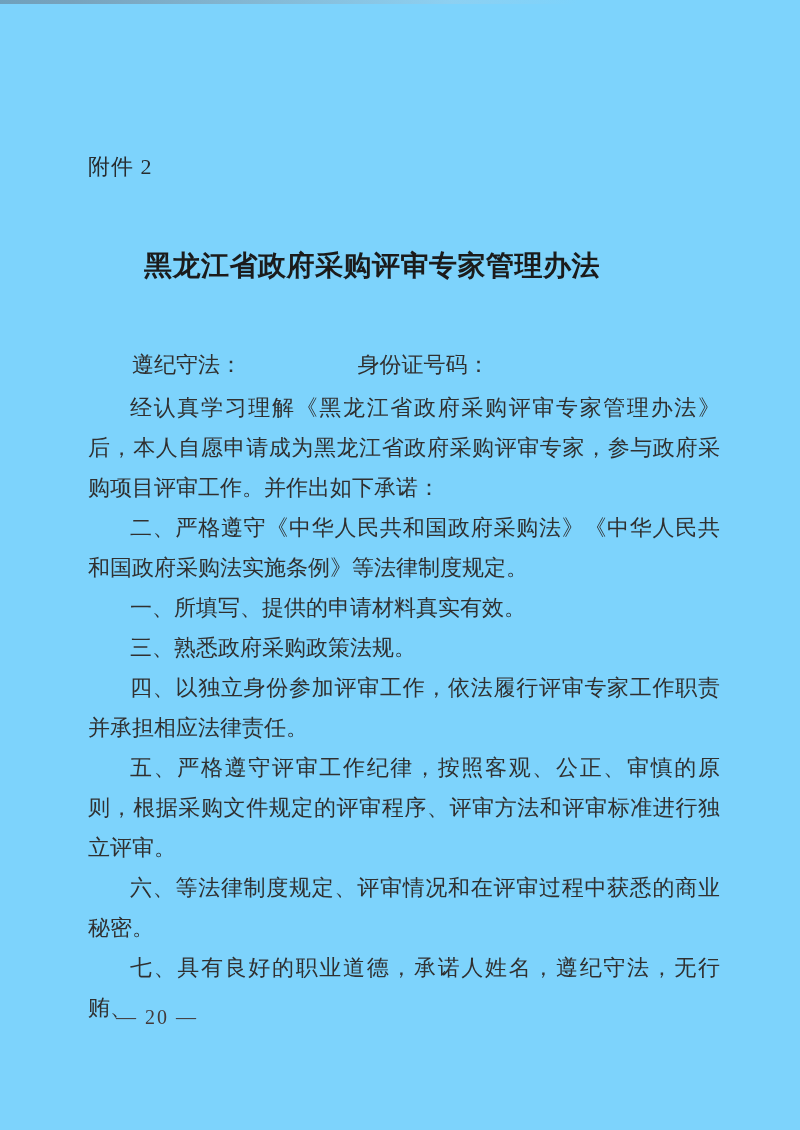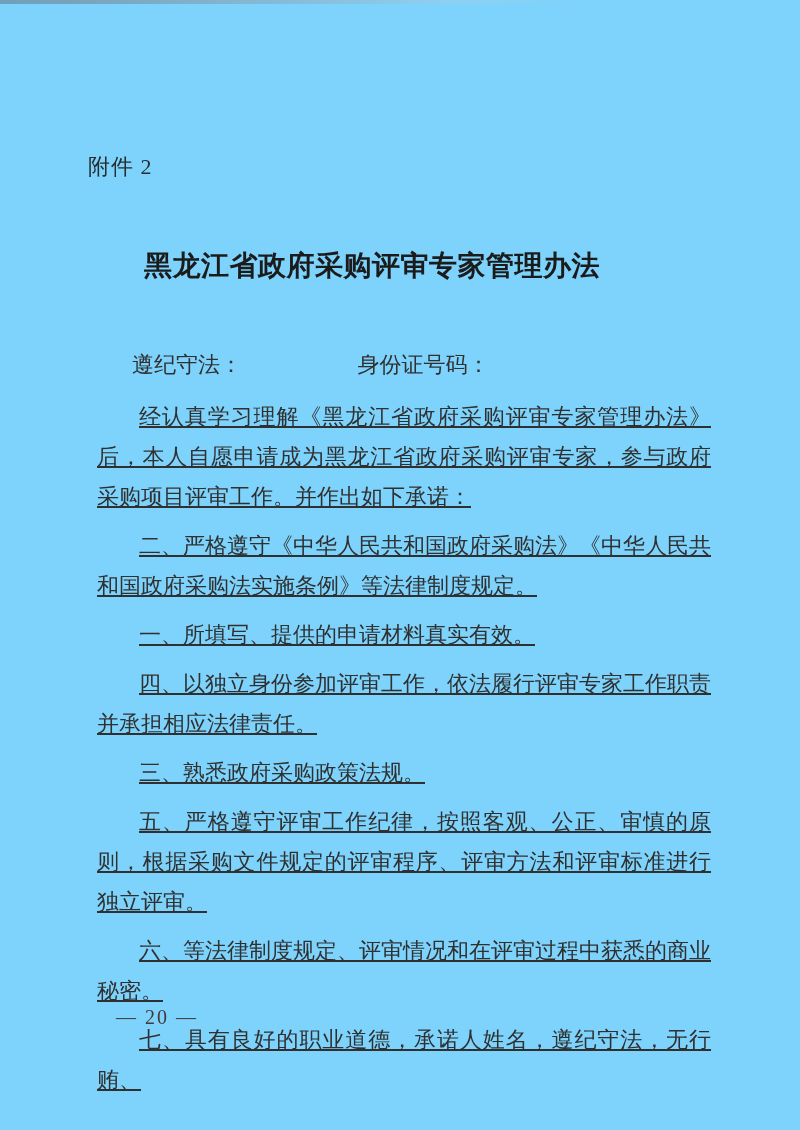--- a/index.html
+++ b/index.html
@@ -66,24 +66,23 @@
     position: absolute;
     left: 88px;
     top: 388px;
     width: 632px;
     font-size: 22px;
     line-height: 40px;
     text-align: justify;
     color: #303030;
   }
   .content p {
-    margin: 9px;
+    margin: 0;
     padding: 0;
     text-indent: 42px;
-    text-decoration: underline;
   }
   .page-num {
     position: absolute;
     left: 116px;
     top: 1006px;
     font-size: 20px;
     letter-spacing: 2px;
     color: #43393a;
     white-space: nowrap;
   }
@@ -101,22 +100,22 @@
 
   <div class="name-line">
     <span>遵纪守法：</span>
     <span class="id-label">身份证号码：</span>
   </div>
 
   <div class="content">
     <p>经认真学习理解《黑龙江省政府采购评审专家管理办法》后，本人自愿申请成为黑龙江省政府采购评审专家，参与政府采购项目评审工作。并作出如下承诺：</p>
     <p>二、严格遵守《中华人民共和国政府采购法》《中华人民共和国政府采购法实施条例》等法律制度规定。</p>
     <p>一、所填写、提供的申请材料真实有效。</p>
+    <p>三、熟悉政府采购政策法规。</p>
     <p>四、以独立身份参加评审工作，依法履行评审专家工作职责并承担相应法律责任。</p>
-    <p>三、熟悉政府采购政策法规。</p>
     <p>五、严格遵守评审工作纪律，按照客观、公正、审慎的原则，根据采购文件规定的评审程序、评审方法和评审标准进行独立评审。</p>
     <p>六、等法律制度规定、评审情况和在评审过程中获悉的商业秘密。</p>
     <p>七、具有良好的职业道德，承诺人姓名，遵纪守法，无行贿、</p>
   </div>
 
   <div class="page-num">— 20 —</div>
 
 </div>
 
 </body></html>

